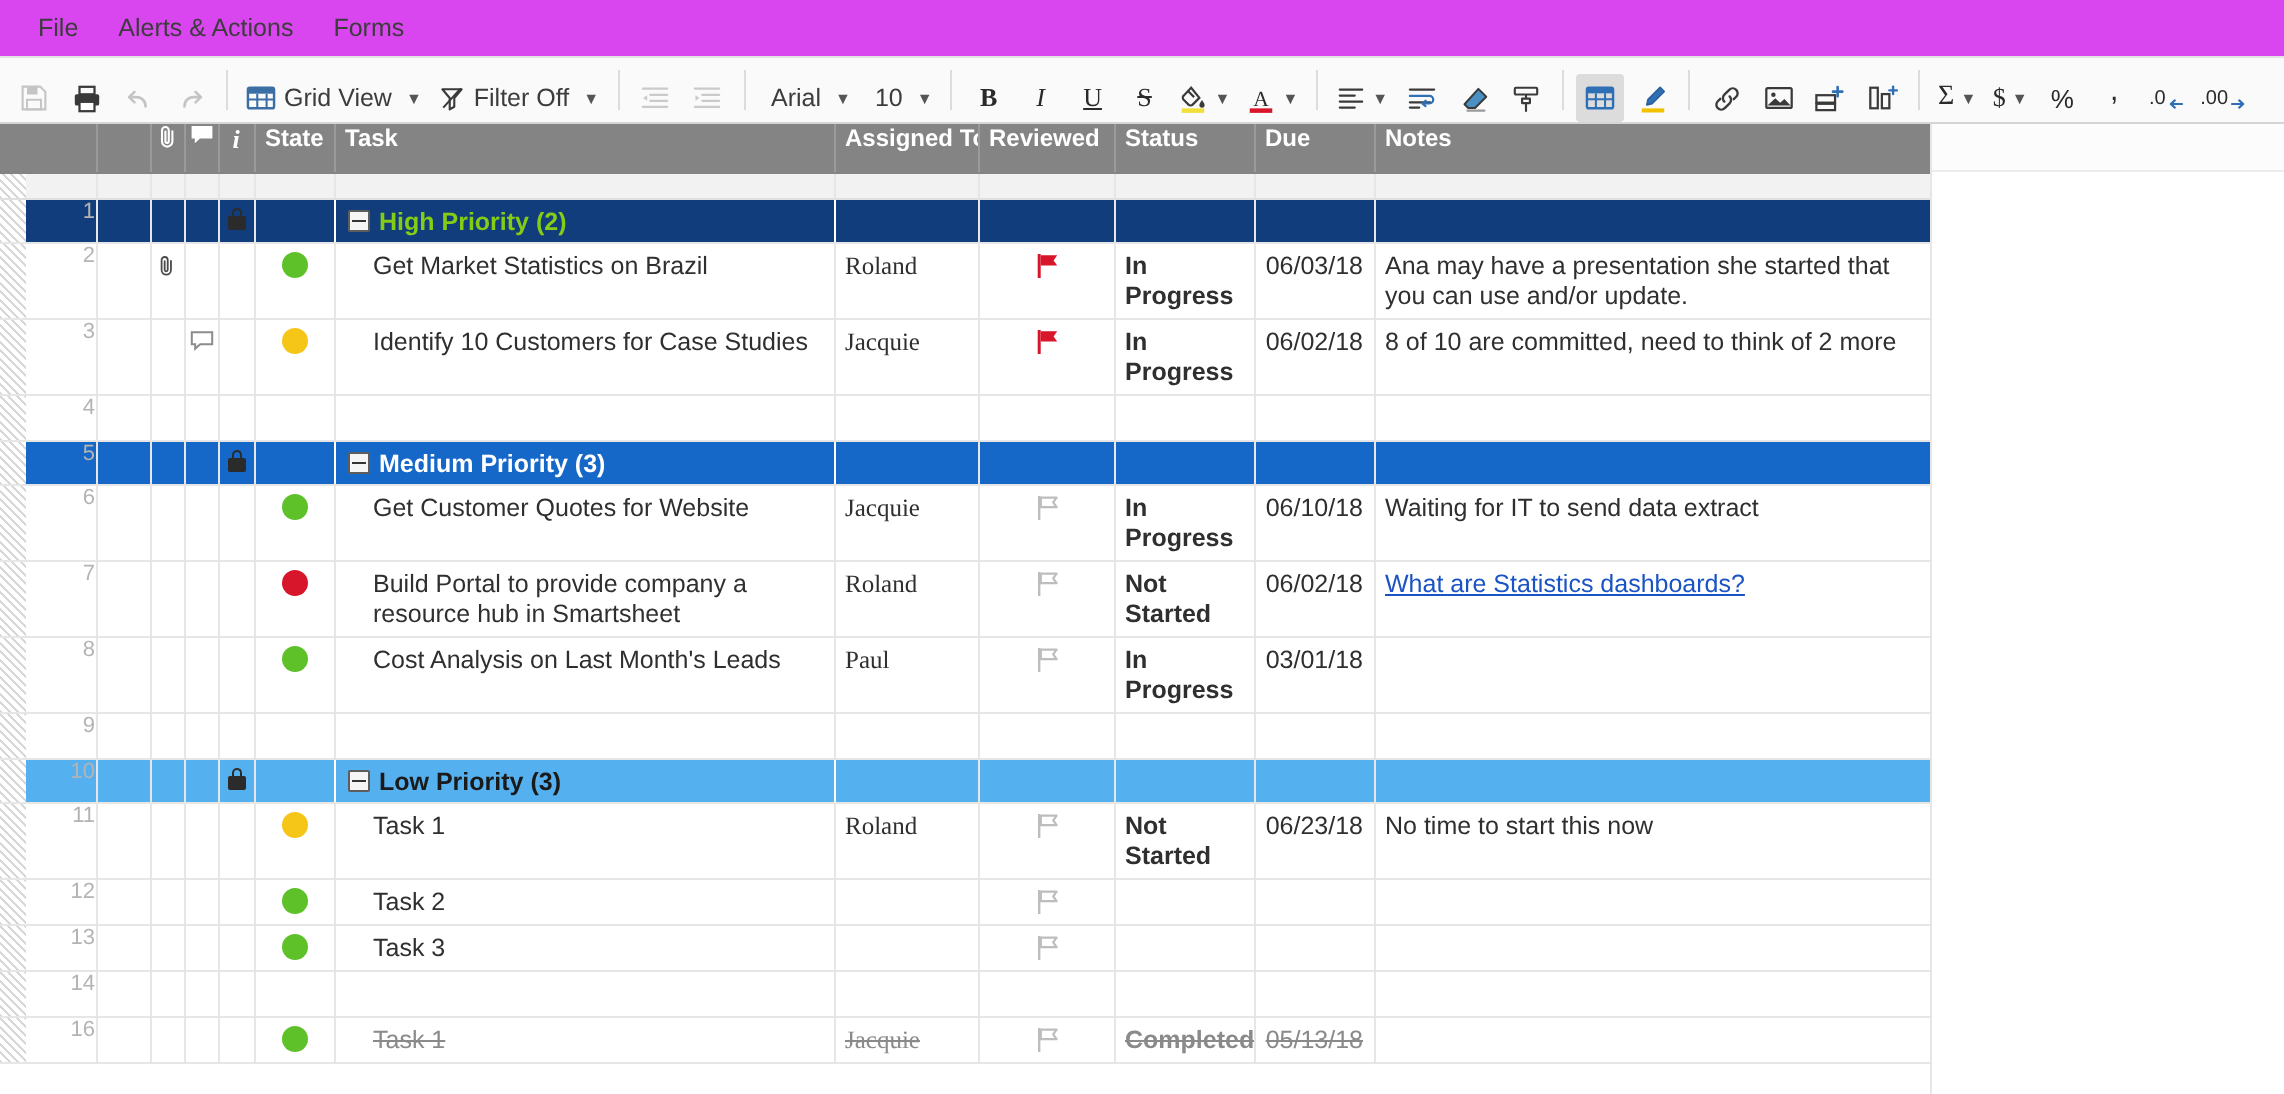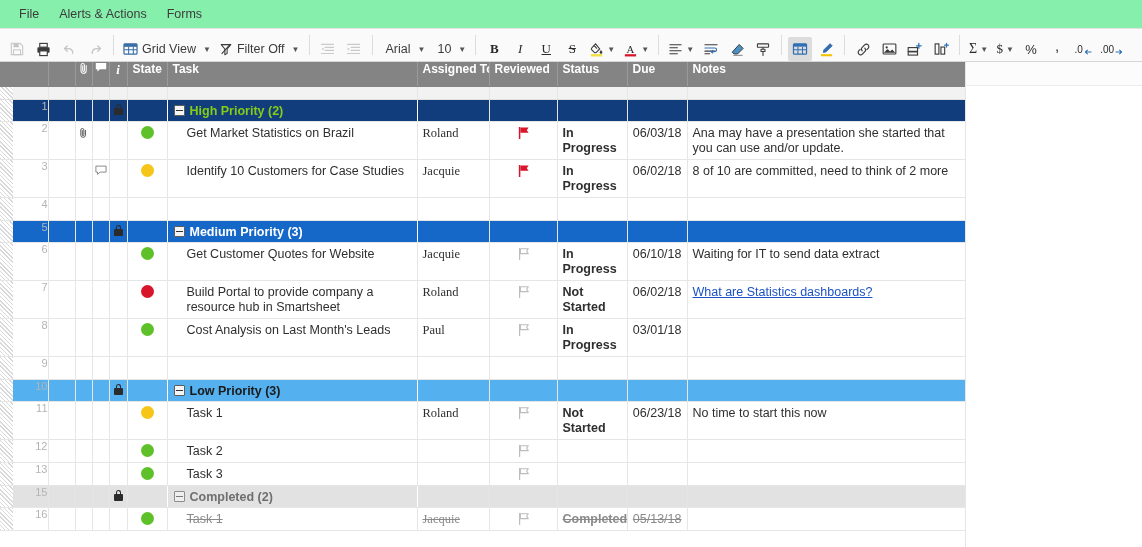--- a/index.html
+++ b/index.html
@@ -8,21 +8,21 @@
     width: 1142px; height: 547px;
     overflow: hidden;
     background: #ffffff;
     font-family: "Liberation Sans", sans-serif;
     -webkit-font-smoothing: antialiased;
   }
 
   
   #menubar {
     height: 29px;
-    background: #86efac;
+    background: #d946ef;
     border-bottom: 1px solid #e3e3e3;
     display: flex;
     align-items: center;
     padding-left: 9px;
   }
   .menu-item {
     font-size: 12.5px;
     color: #3c3c3c;
     padding: 4px 10px;
     cursor: default;
@@ -994,41 +994,29 @@
           <td class="status">
             <div class="cell"></div>
           </td>
           <td class="due">
             <div class="cell r"></div>
           </td>
           <td class="notes">
             <div class="cell"></div>
           </td>
         </tr>
-        <tr class="grp g-gray" style="height: 20px;">
-          <td class="rn">15</td>
-          <td class="g1"></td>
-          <td class="g2"></td>
-          <td class="g2"></td>
-          <td class="g3">
-            <div class="lockwrap">
-              <span class="lock">
-                <span class="shackle"></span>
-                <span class="body"></span>
-              </span>
-            </div>
-          </td>
-          <td class="state gcell"></td>
-          <td class="task gcell">
-            <div class="gtitle">
-              <span class="collapse-box">
-                <i></i>
-              </span>
-              <span>Completed (2)</span>
-            </div>
+        <tr class="datarow" style="height: 21px;">
+          <td class="rn">14</td>
+          <td class="g1"></td>
+          <td class="g2"></td>
+          <td class="g2"></td>
+          <td class="g3"></td>
+          <td class="state"></td>
+          <td class="task">
+            <div class="cell">&nbsp;</div>
           </td>
           <td class="assigned"></td>
           <td class="reviewed"></td>
           <td class="status"></td>
           <td class="due"></td>
           <td class="notes"></td>
         </tr>
         <tr class="datarow" style="height: 22px;">
           <td class="rn">16</td>
           <td class="g1"></td>

